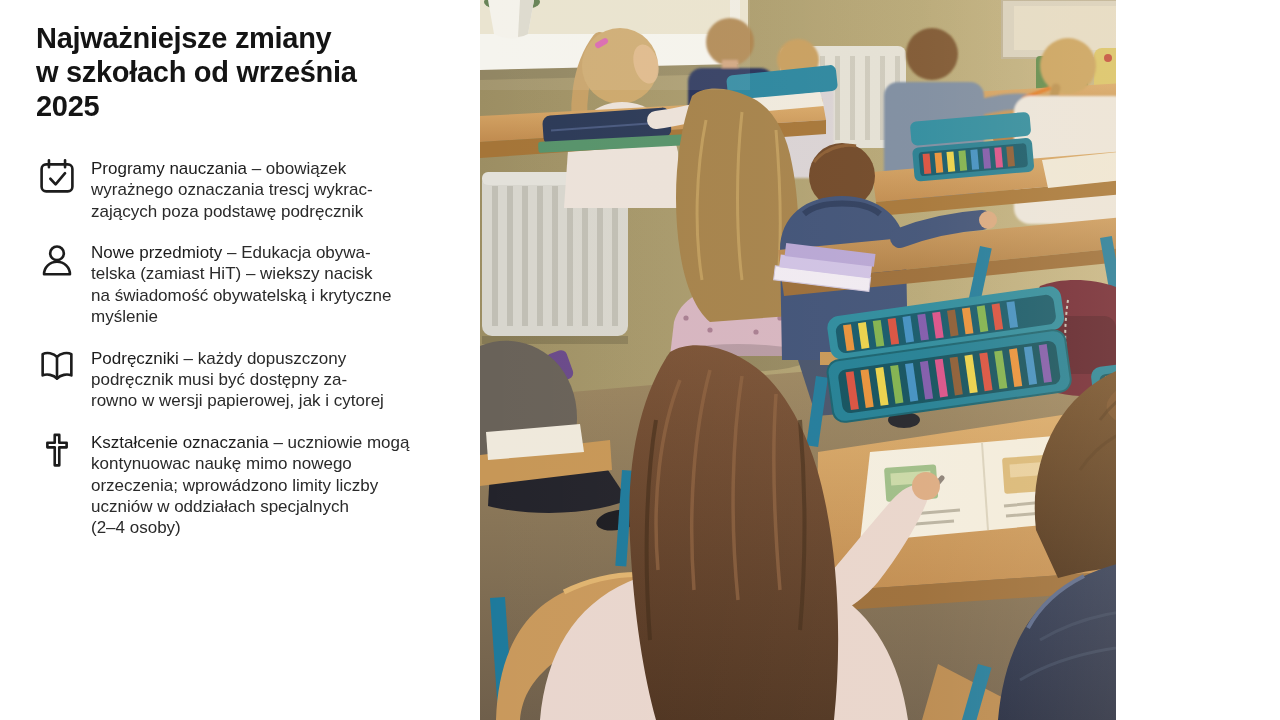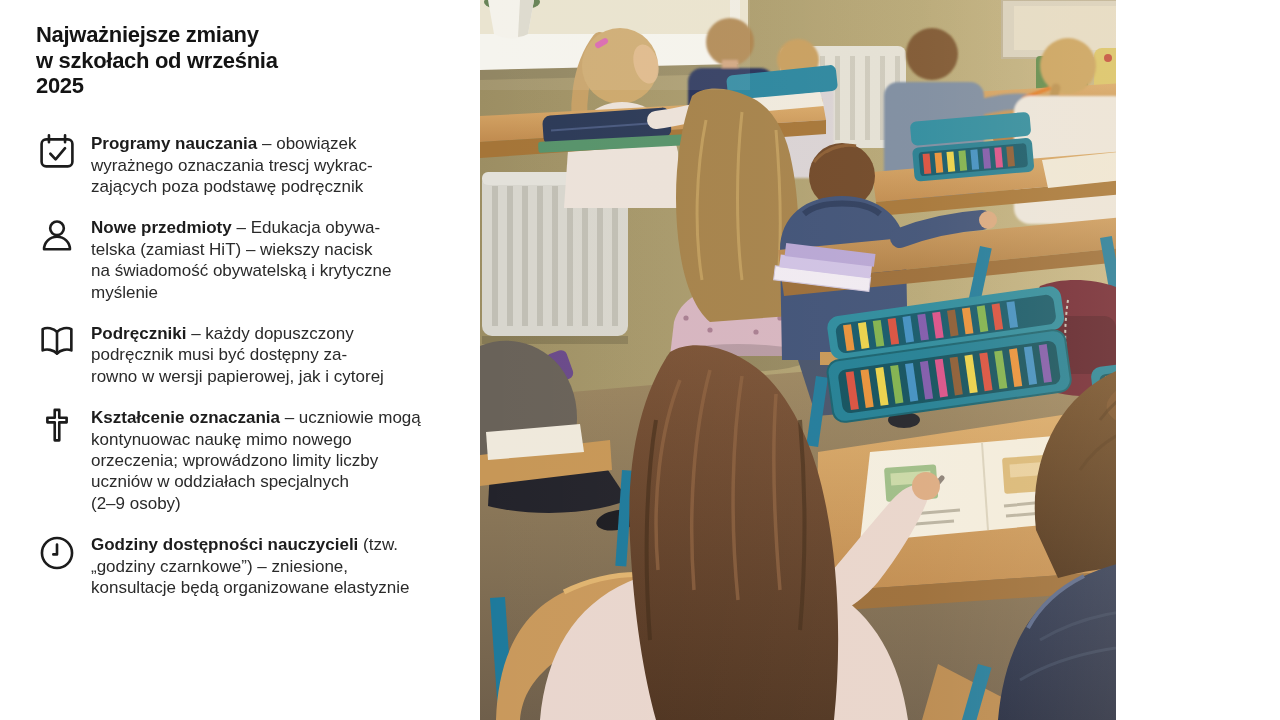--- a/index.html
+++ b/index.html
@@ -7,32 +7,32 @@
     width:1280px;height:720px;overflow:hidden;
     font-family:"Liberation Sans","DejaVu Sans",sans-serif;
     display:flex;background:#ffffff;
   }
   .panel{
     width:480px;height:720px;box-sizing:border-box;
     background:#ffffff;padding:22px 34px 0 36px;flex:0 0 auto;
   }
   .title{
     margin:0 0 34px 0;
-    font-size:22px;line-height:1.17;font-weight:700;
+    font-size:29px;line-height:1.17;font-weight:700;
     letter-spacing:-0.3px;color:#141414;white-space:pre-line;
   }
   .items{display:flex;flex-direction:column;gap:20px;}
   .item{display:flex;gap:13px;align-items:flex-start;}
   .item .iconbox{width:42px;height:42px;flex:0 0 auto;margin-top:-2px;}
   .item .iconbox svg{width:42px;height:42px;display:block;}
   .item p{
     margin:0;font-size:17px;line-height:1.26;color:#2a2a2a;
     white-space:pre-line;
   }
-  .item p b{font-weight:700;color:#1c1c1c;}
+  .item p b{font-weight:400;color:#1c1c1c;}
   .photo{
     position:relative;width:636px;height:720px;flex:0 0 auto;overflow:hidden;
   }
   .photo svg{display:block;}
   .ic{stroke:#1c1c1c;stroke-width:1.5;fill:none;stroke-linecap:round;stroke-linejoin:round;}
 </style>
 </head>
 <body>
 
 <div class="panel">
@@ -92,36 +92,23 @@
         <svg viewBox="0 0 24 24">
             <g class="ic">
           <path d="M10.7 2.8h2.6v4.5h4.2v2.6h-4.2v10.3h-2.6V9.9H6.5V7.3h4.2z"></path>
         </g>
           </svg>
       </span>
       <p><b>Kształcenie oznaczania</b><span> – uczniowie mogą
 kontynuowac naukę mimo nowego
 orzeczenia; wprowádzono limity liczby
 uczniów w oddziałach specjalnych
-(2–9 osoby)</span></p>
+(2–4 osoby)</span></p>
     </div>
 
-    <div class="item">
-      <span class="iconbox">
-        <svg viewBox="0 0 24 24">
-            <g class="ic">
-          <circle cx="12" cy="12" r="8.6"></circle>
-          <path d="M12 7.2v5.6h-2.1"></path>
-        </g>
-          </svg>
-      </span>
-      <p><b>Godziny dostępności nauczycieli</b><span> (tzw.
-„godziny czarnkowe”) – zniesione,
-konsultacje będą organizowane elastyznie</span></p>
-    </div>
 
   </div>
 </div>
 
 <div class="photo">
 <svg width="800" height="720" viewBox="0 0 800 720">
   <defs>
     <linearGradient id="wallG" x1="0" y1="0" x2="1" y2="0">
       <stop offset="0" stop-color="#9c8e63"></stop>
           <stop offset=".55" stop-color="#b7a878"></stop>

